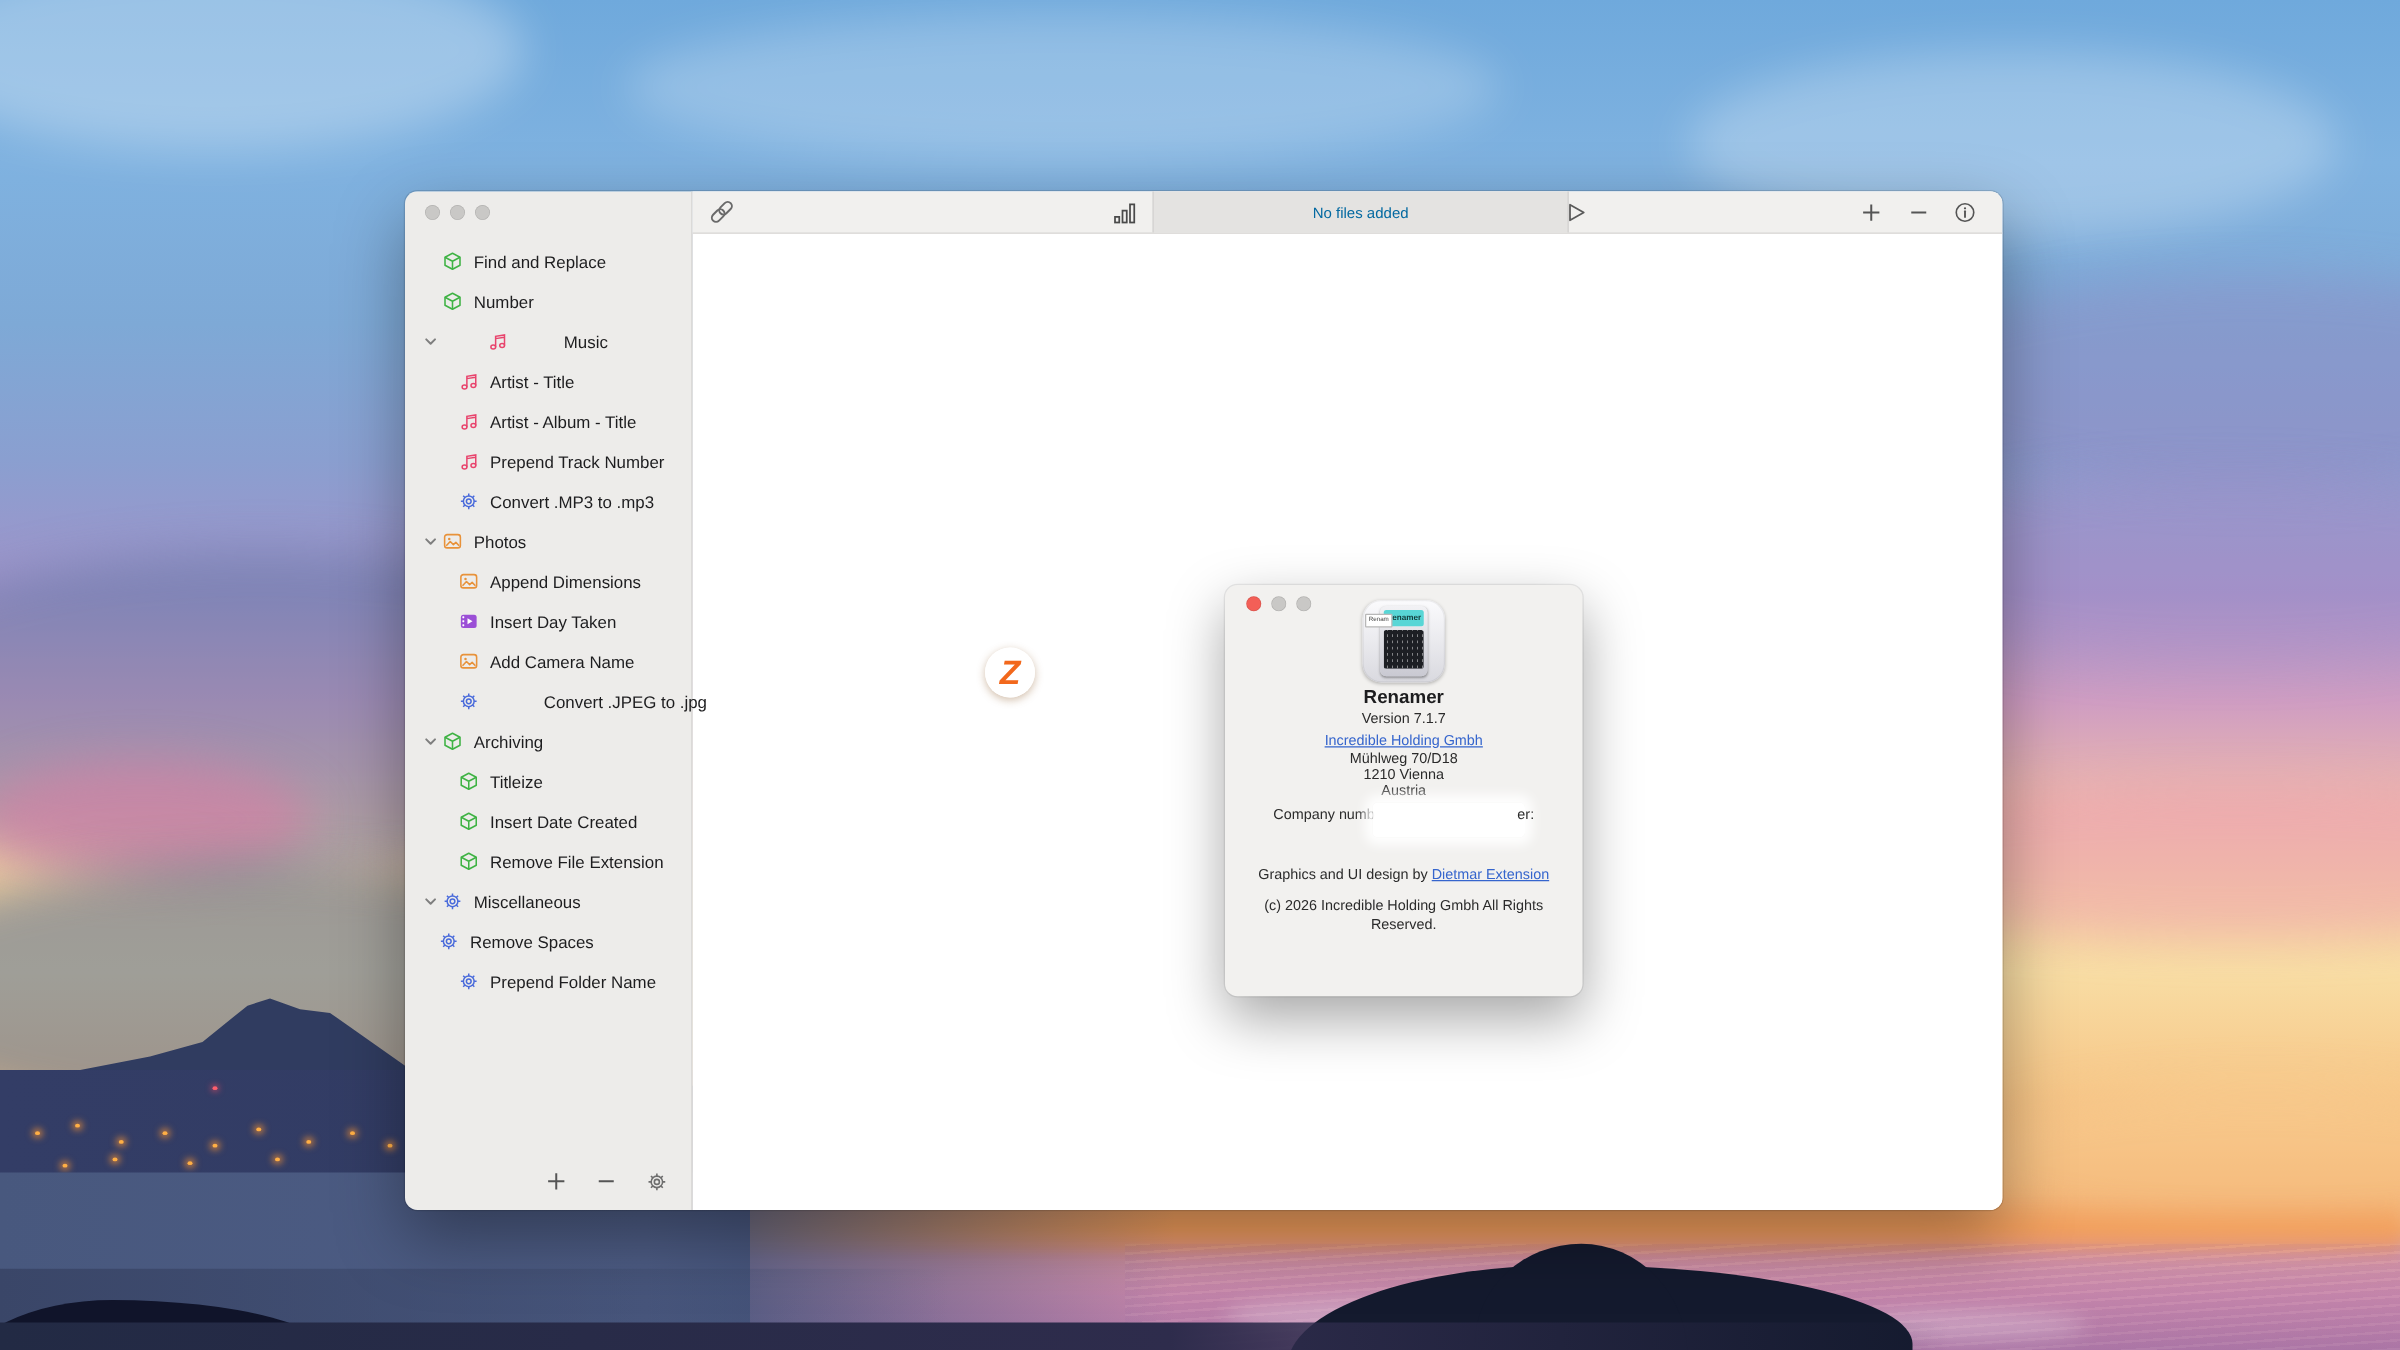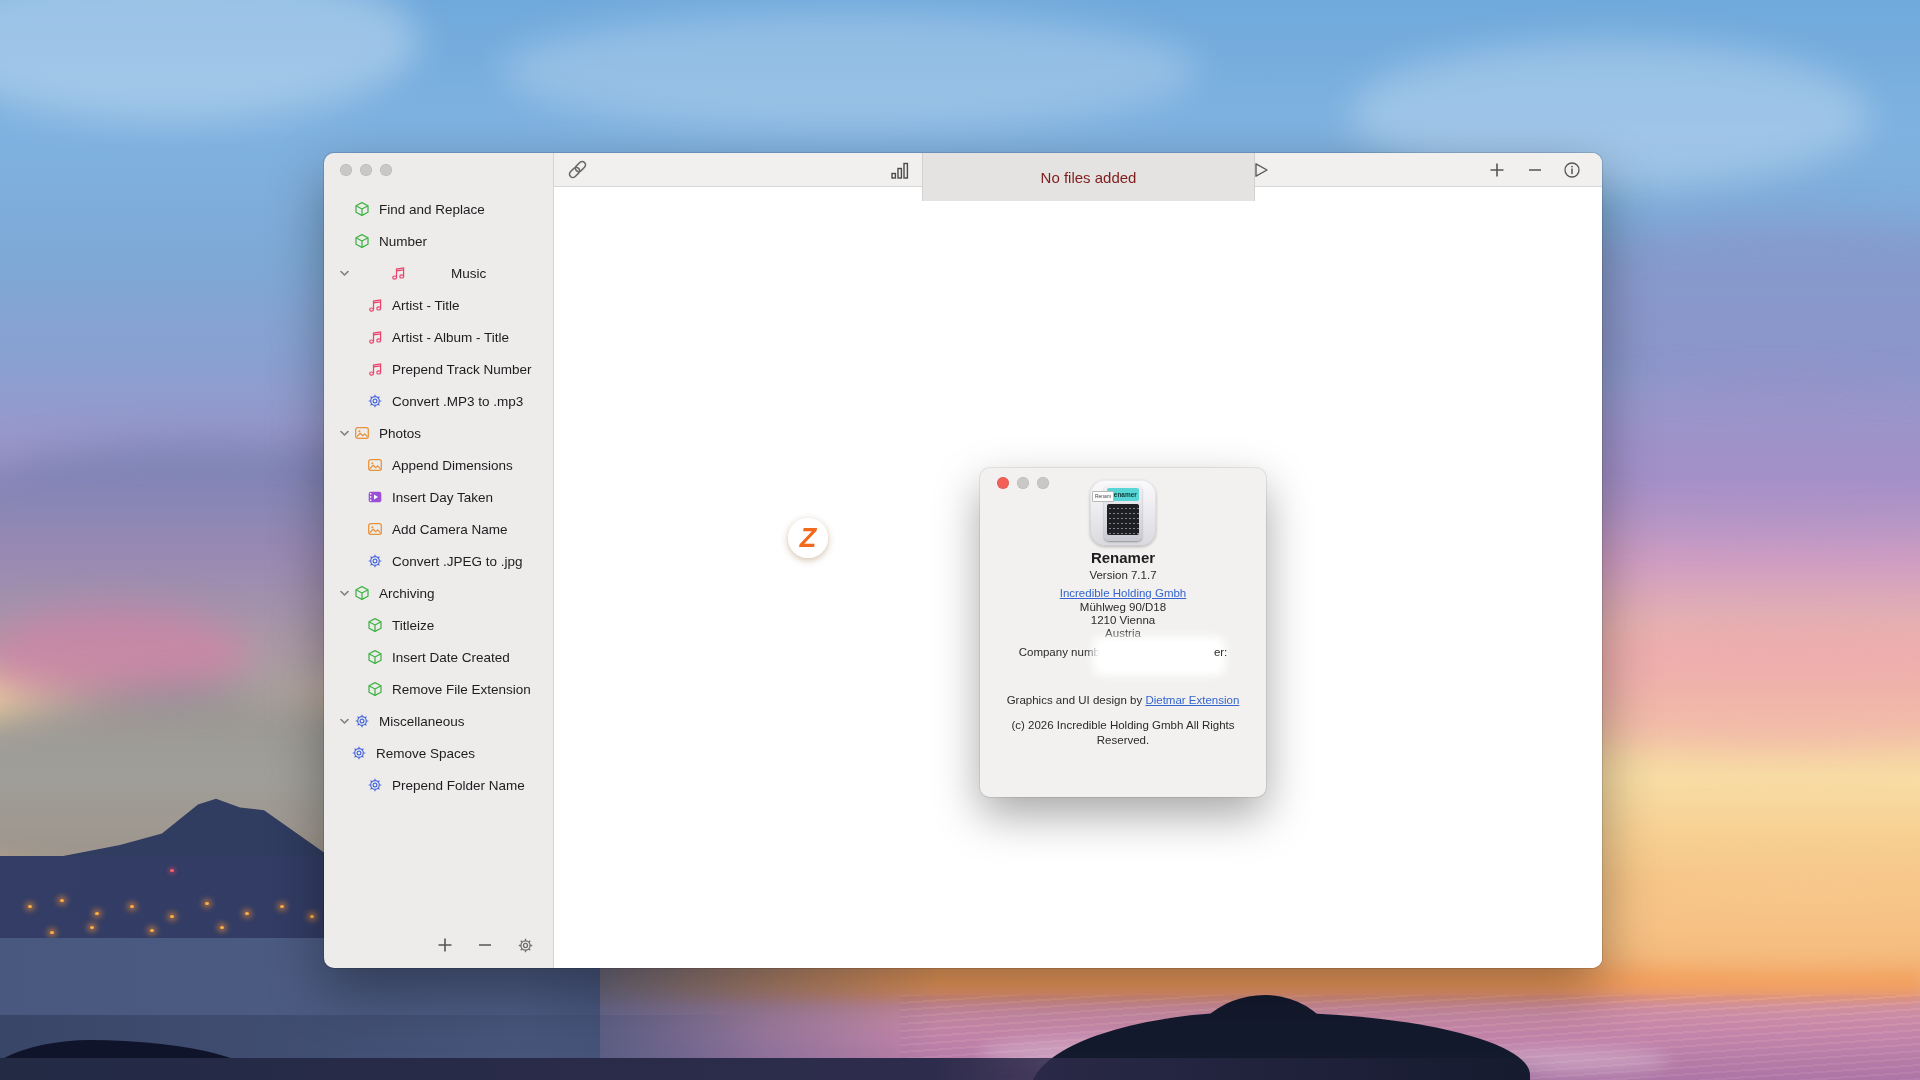--- a/index.html
+++ b/index.html
@@ -40,23 +40,23 @@
   #sb-list{position:absolute;left:0;top:40px;right:0;}
   .sb-row{display:flex;align-items:center;height:32px;font-size:13.5px;color:#1d1d1f;}
   .sb-chev{width:20px;display:flex;justify-content:center;flex:none;}
   .sb-icon{width:16px;height:16px;margin-right:9px;flex:none;display:flex;}
   .sb-label{white-space:nowrap;}
   #sb-footer{position:absolute;left:0;bottom:8px;height:28px;width:229px;}
   .ft-btn{position:absolute;top:0;width:26px;height:26px;display:flex;align-items:center;justify-content:center;color:#6e6e6e;}
   #content{flex:1;display:flex;flex-direction:column;background:#fff;}
   #toolbar{height:33px;background:#f1f0ee;border-bottom:1px solid #d7d6d4;position:relative;flex:none;}
   .tb-icon{position:absolute;top:0;height:33px;display:flex;align-items:center;justify-content:center;}
-  #status-seg{position:absolute;left:368px;top:0;width:331px;height:48px;background:#e4e3e1;
+  #status-seg{position:absolute;left:368px;top:0;width:331px;height:33px;background:#e4e3e1;
     border-left:1px solid #d2d1cf;border-right:1px solid #d2d1cf;display:flex;align-items:center;justify-content:center;
-    font-size:15px;color:#7f1d1d;}
+    font-size:12px;color:#0369a1;}
   #main-area{flex:1;background:#fff;}
   
   #about{position:absolute;left:980px;top:468px;width:286px;height:329px;background:#f2f1ef;border-radius:10px;
     box-shadow:0 18px 45px rgba(0,0,0,0.35),0 0 0 1px rgba(0,0,0,0.08);}
   #about .traffic{left:17px;top:9px;}
   #about-body{position:absolute;left:0;top:12px;width:286px;display:flex;flex-direction:column;align-items:center;
     font-size:11.5px;color:#2b2b2b;}
   .app-icon{width:66px;height:66px;border-radius:15px;background:linear-gradient(180deg,#fbfbfd,#d9d9df);
     box-shadow:0 1px 3px rgba(0,0,0,0.25),inset 0 0 0 1px rgba(0,0,0,0.06);position:relative;flex:none;}
   .dev{position:absolute;left:14px;top:5px;width:38px;height:56px;border-radius:5px;
@@ -271,21 +271,21 @@
               <svg viewBox="0 0 16 16" width="16" height="16">
                 <g stroke="#e8923a" fill="none" stroke-width="1.25">
                   <rect x="1.7" y="2.7" width="12.6" height="10.6" rx="2"></rect>
                   <circle cx="5.4" cy="6.2" r="1" fill="#e8923a" stroke="none"></circle>
                   <path d="M3 11.6l3.2-3.4 2.5 2.5 2-1.8 2.6 2.7" stroke-linejoin="round"></path>
                 </g>
               </svg>
             </span>
             <span class="sb-label">Add Camera Name</span>
           </div>
-          <div class="sb-row" style="padding-left: 43px;">
+          <div class="sb-row" style="padding-left: 43px; gap: 43px;">
             <span class="sb-icon">
               <svg viewBox="0 0 16 16" width="16" height="16">
                 <g fill="none" stroke="#4a6bdb" stroke-width="1.2">
                   <circle cx="8" cy="8" r="4.3"></circle>
                   <circle cx="8" cy="8" r="1.9"></circle>
                   <path d="M12.3 8H14.3M11.04 11.04 12.45 12.45M8 12.3V14.3M4.96 11.04 3.55 12.45M3.7 8H1.7M4.96 4.96 3.55 3.55M8 3.7V1.7M11.04 4.96 12.45 3.55"></path>
                 </g>
               </svg>
             </span>
             <span class="sb-label">Convert .JPEG to .jpg</span>
@@ -460,21 +460,21 @@
       <div class="app-icon">
         <div class="dev">
           <div class="dev-screen">Renamer</div>
           <div class="dev-keys"></div>
           <div class="dev-tape">Renam</div>
         </div>
       </div>
       <div class="app-name">Renamer</div>
       <div class="ln">Version 7.1.7</div>
       <div class="ln lnk" style="margin-top:5px;">Incredible Holding Gmbh</div>
-      <div class="ln" style="margin-top:1px;">Mühlweg 90/D18</div>
+      <div class="ln" style="margin-top:1px;">Mühlweg 70/D18</div>
       <div class="ln" style="margin-top:0;">1210 Vienna</div>
       <div class="ln" style="margin-top:0;">Austria</div>
       <div id="company-row">
         <span>Company numb</span>
           <span id="blurbox"></span>
           <span>er:</span>
       </div>
       <div id="credit-row">
         <span>Graphics and UI design by </span><span class="lnk">Dietmar Extension</span>
       </div>

